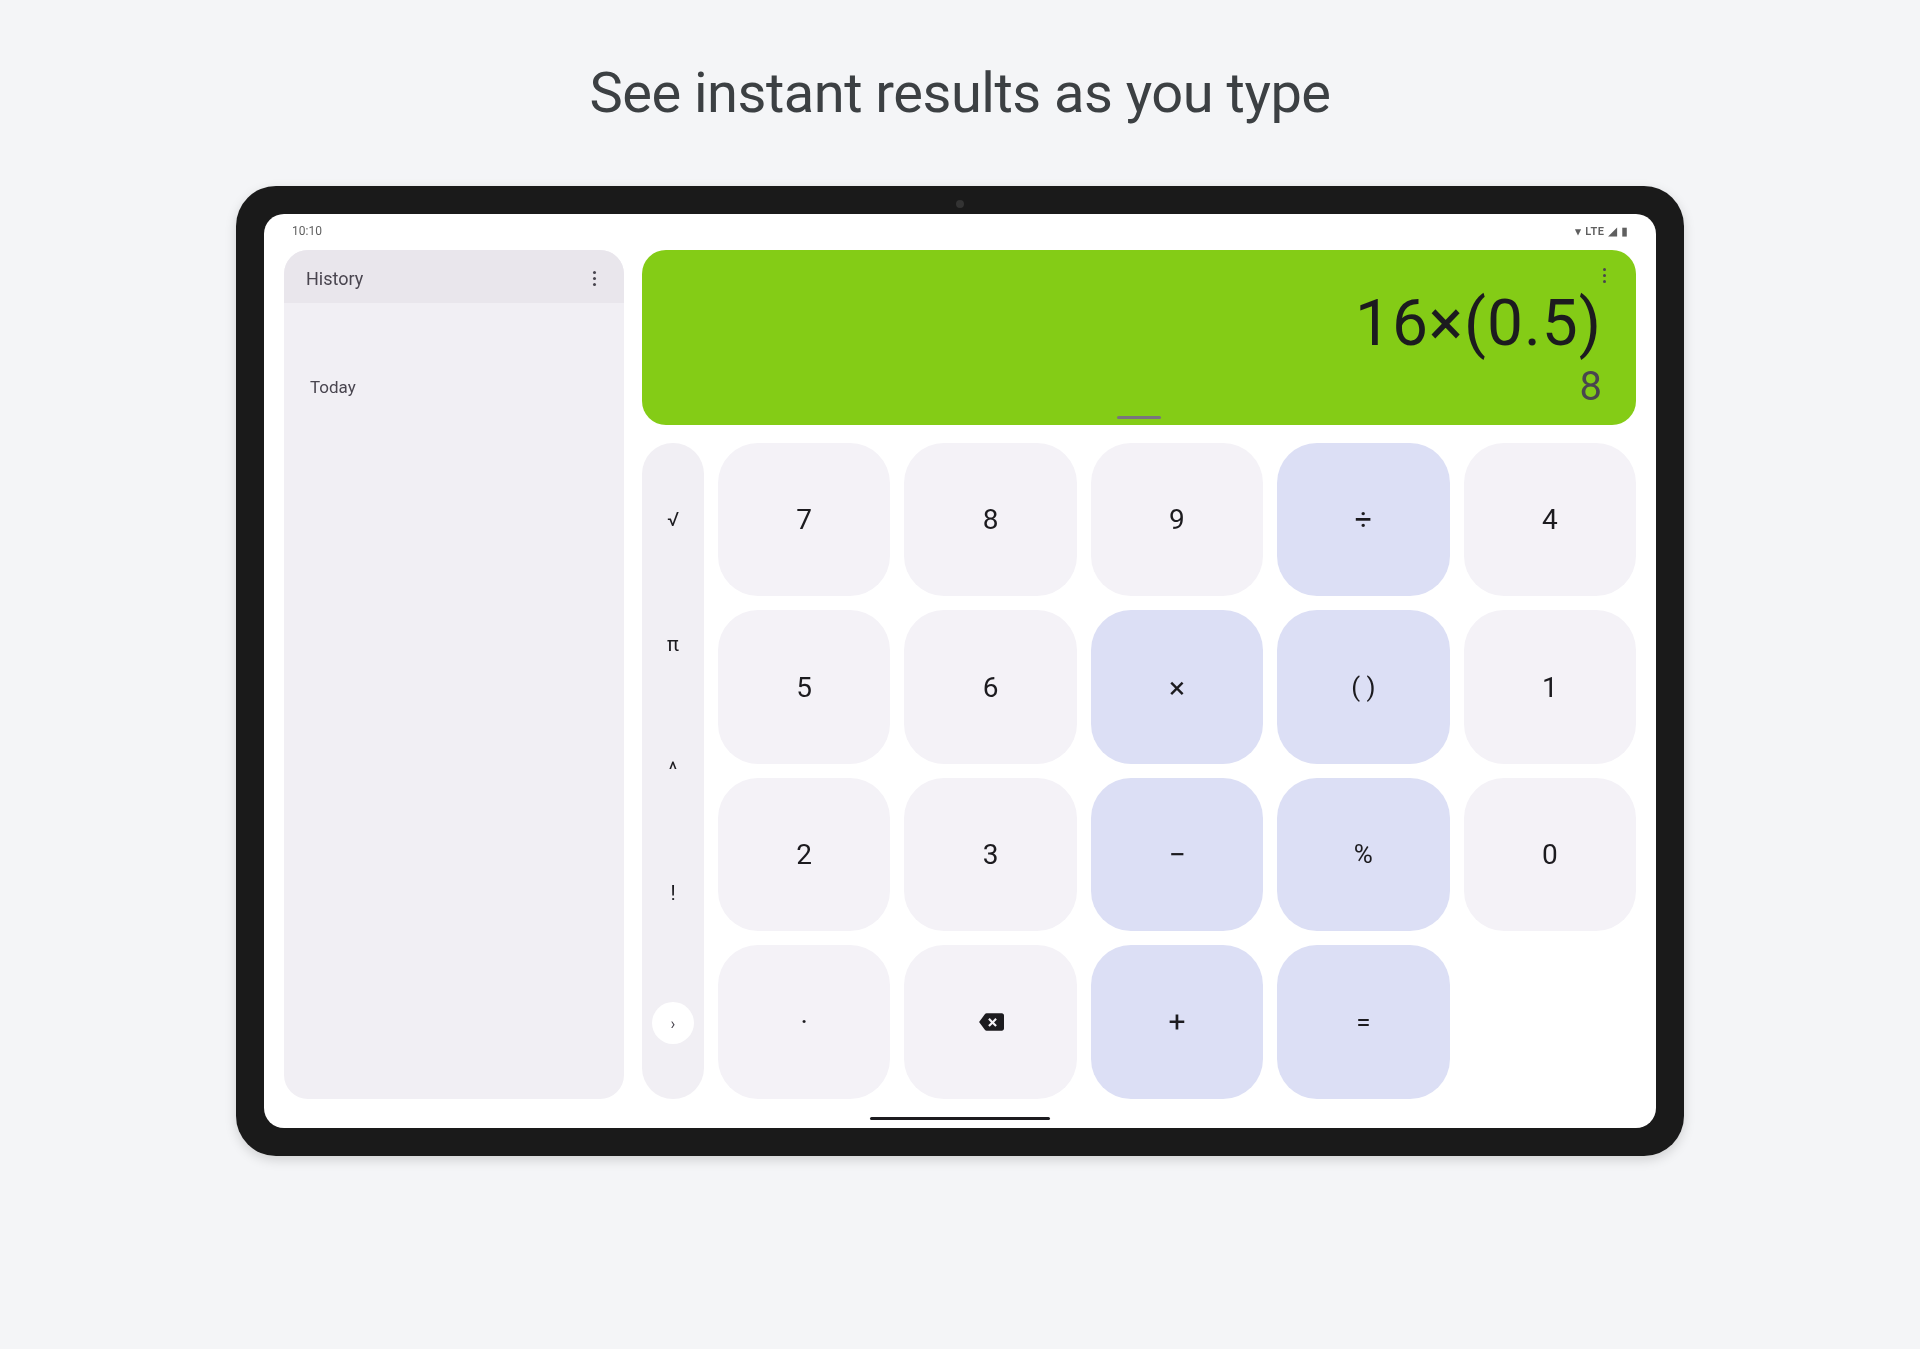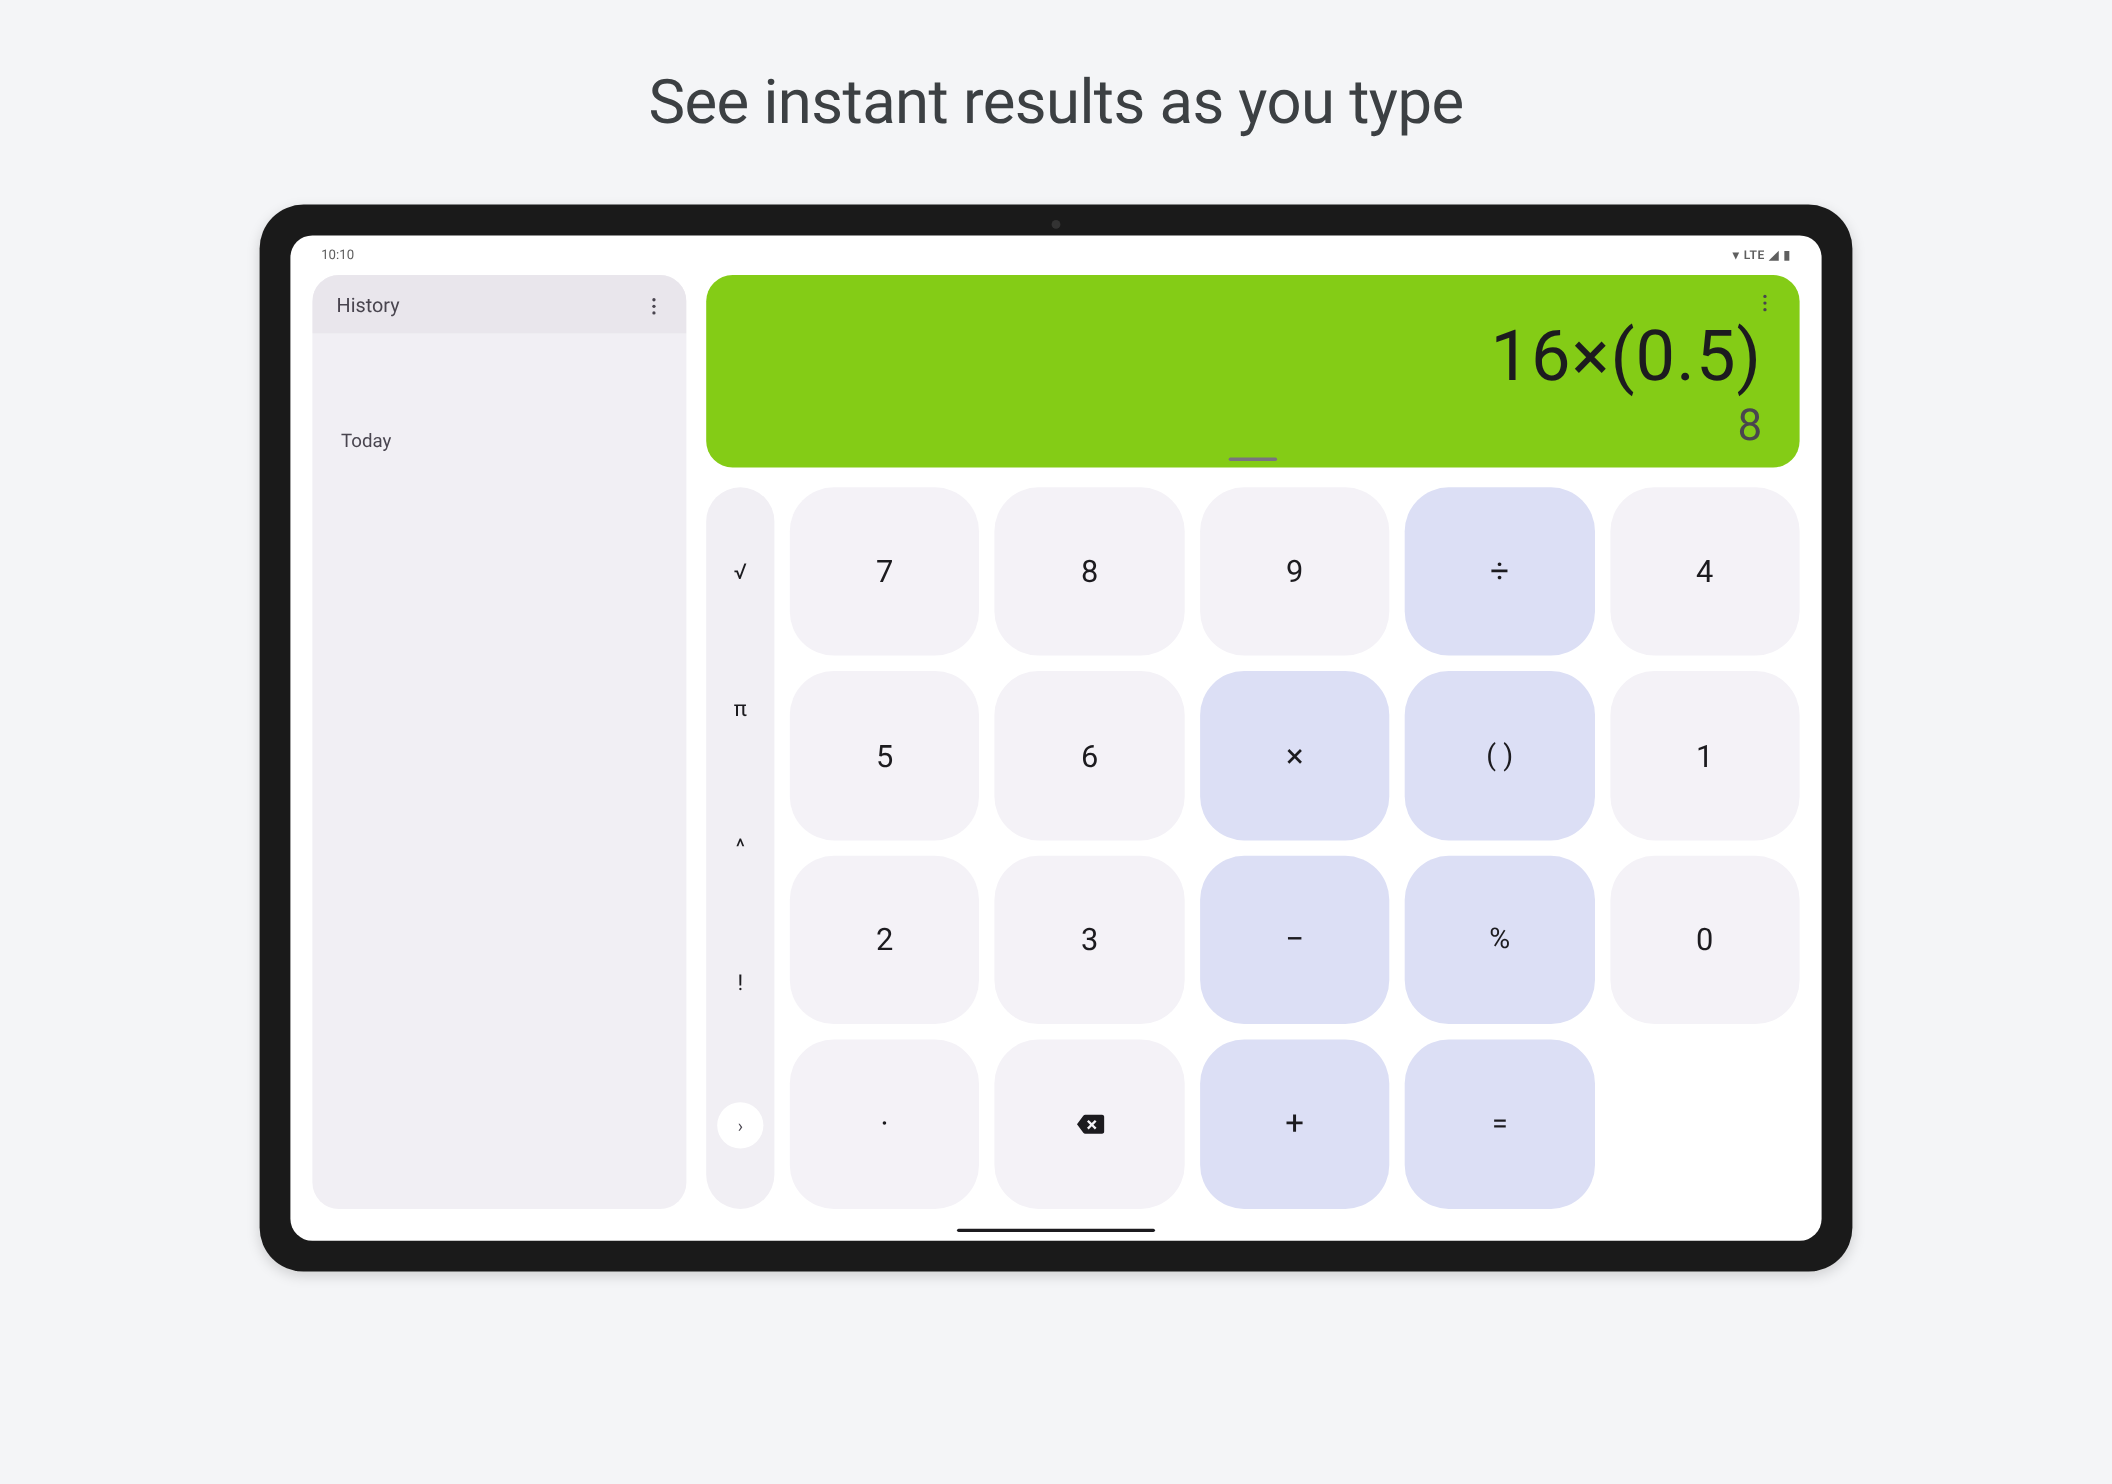--- a/index.html
+++ b/index.html
@@ -62,21 +62,20 @@
       min-height: 0;
     }
     
     .history-panel {
       width: 340px;
       background: #f1eff4;
       border-radius: 24px;
       display: flex;
       flex-direction: column;
       overflow: hidden;
-      gap: 14px;
     }
     .history-header {
       display: flex;
       justify-content: space-between;
       align-items: center;
       padding: 18px 22px 14px;
       background: #e9e6ec;
     }
     .history-title {
       font-size: 18px;

